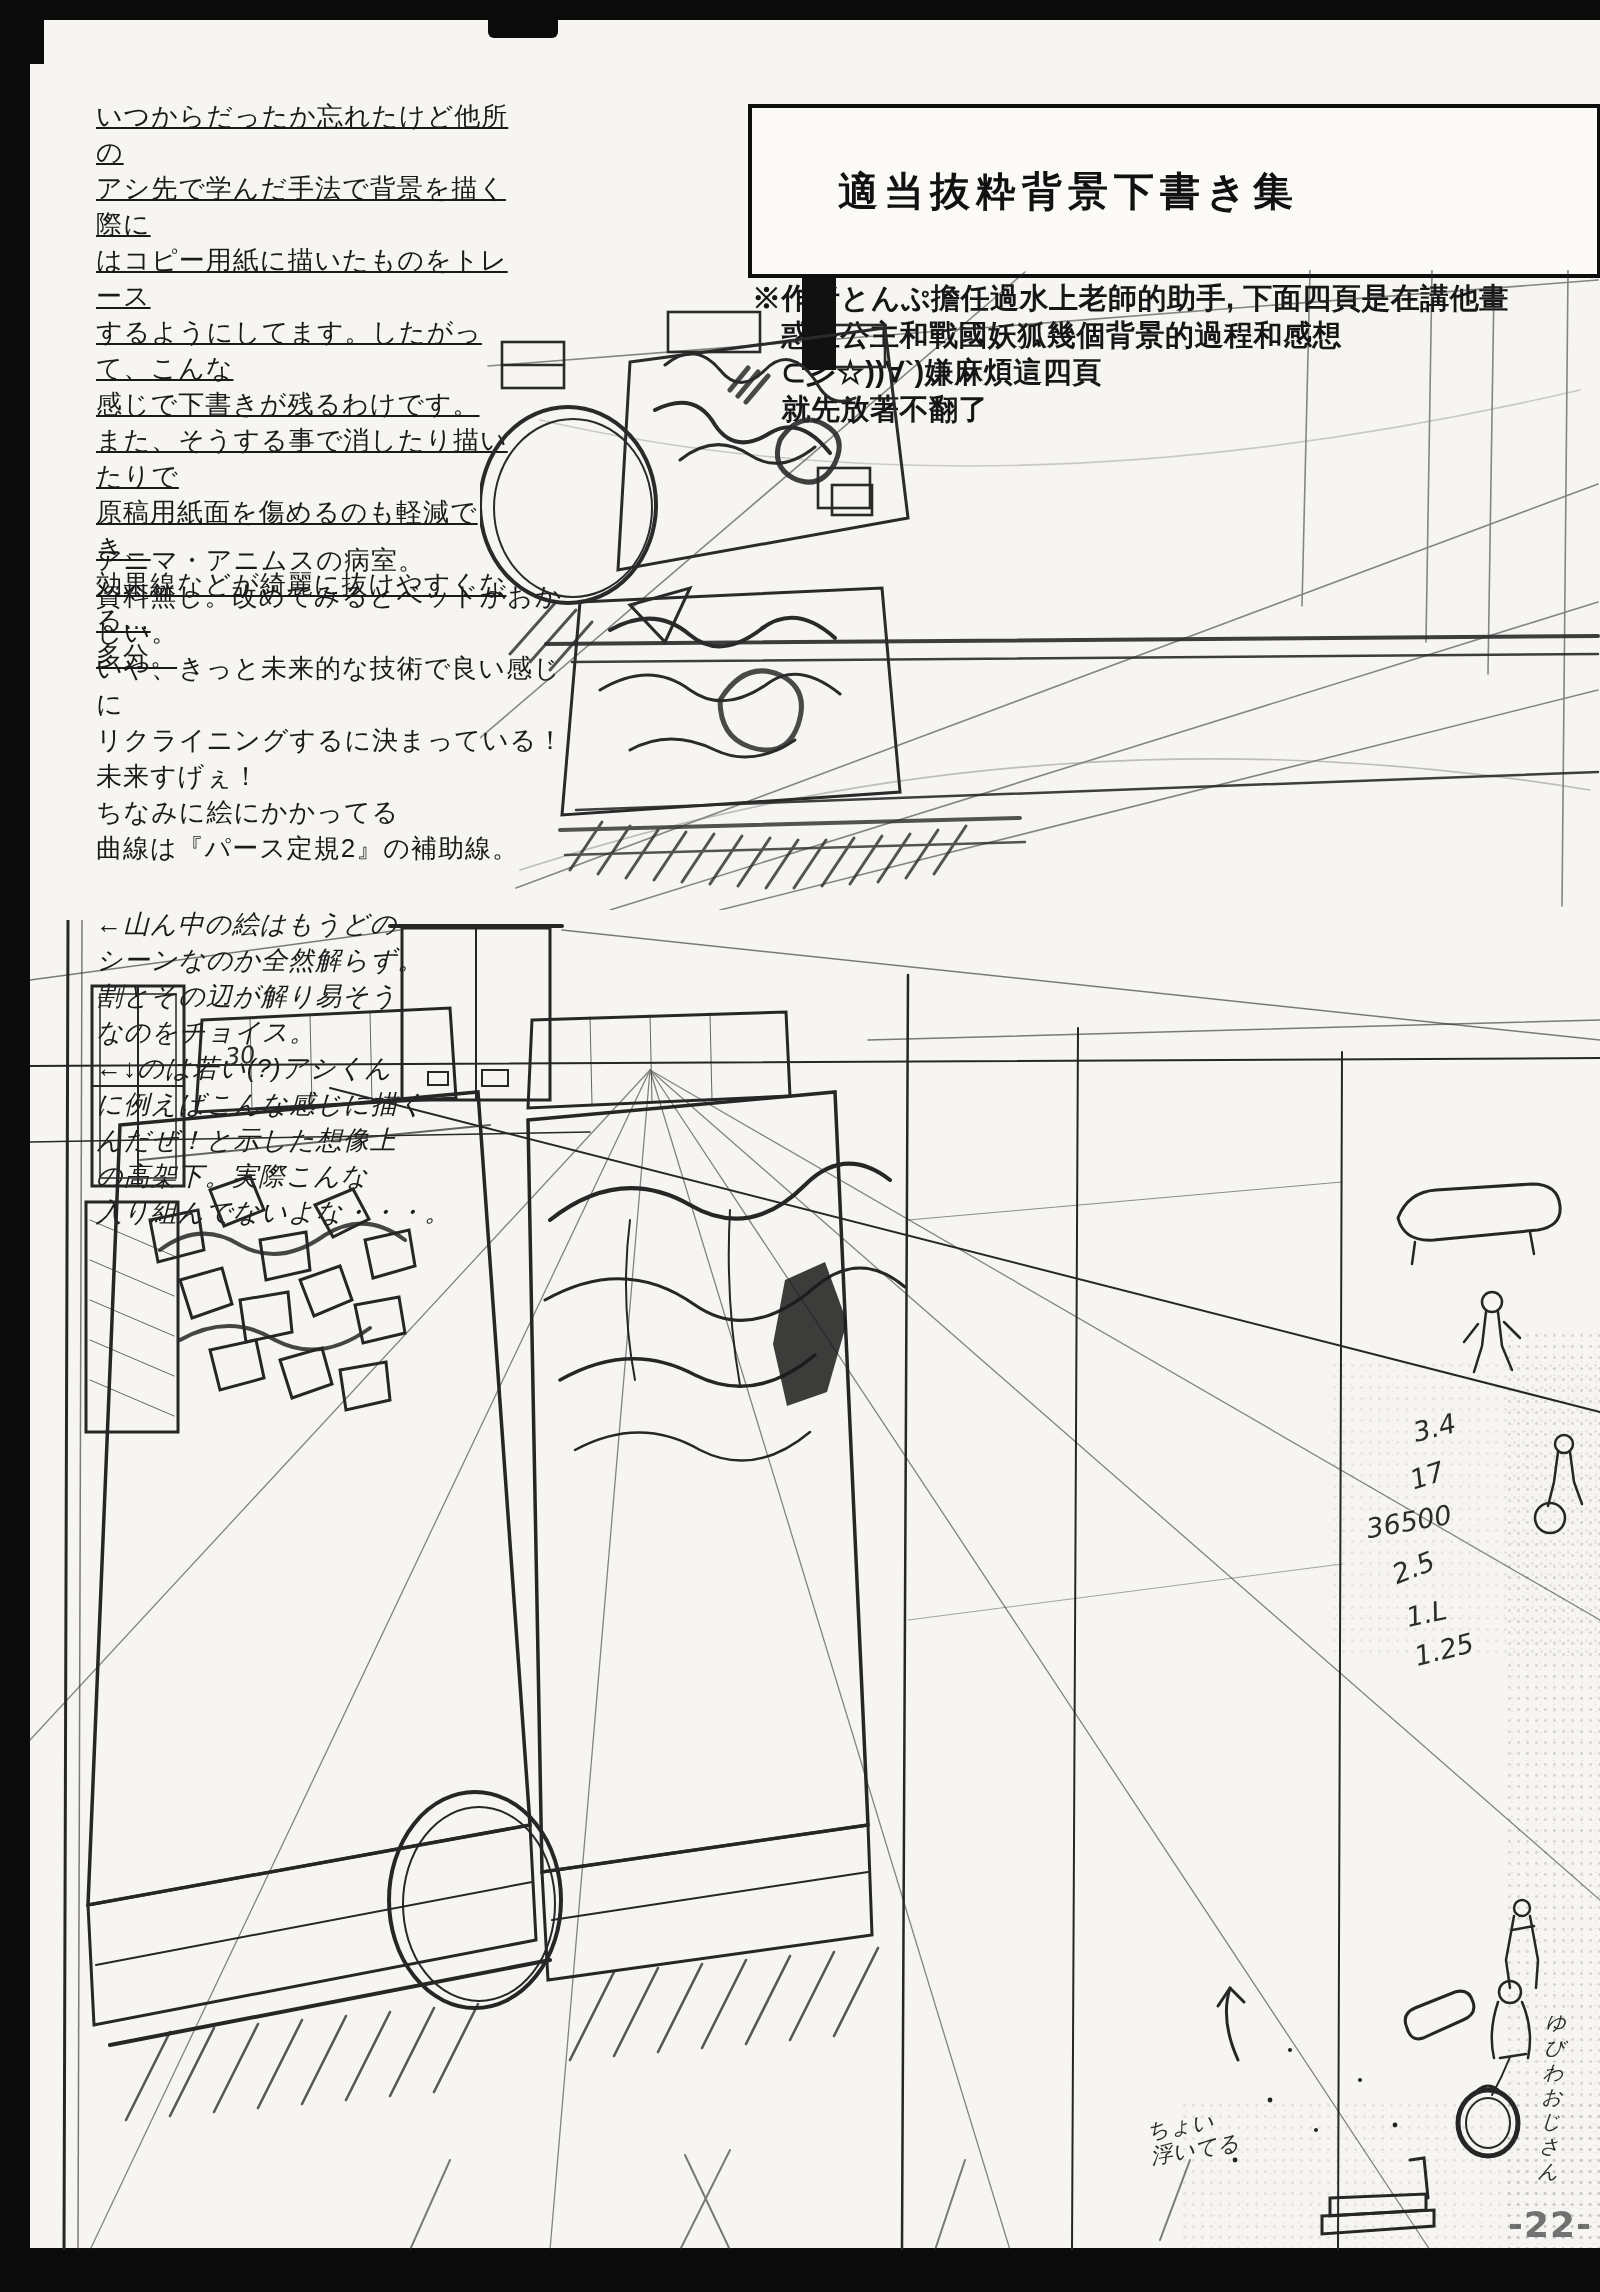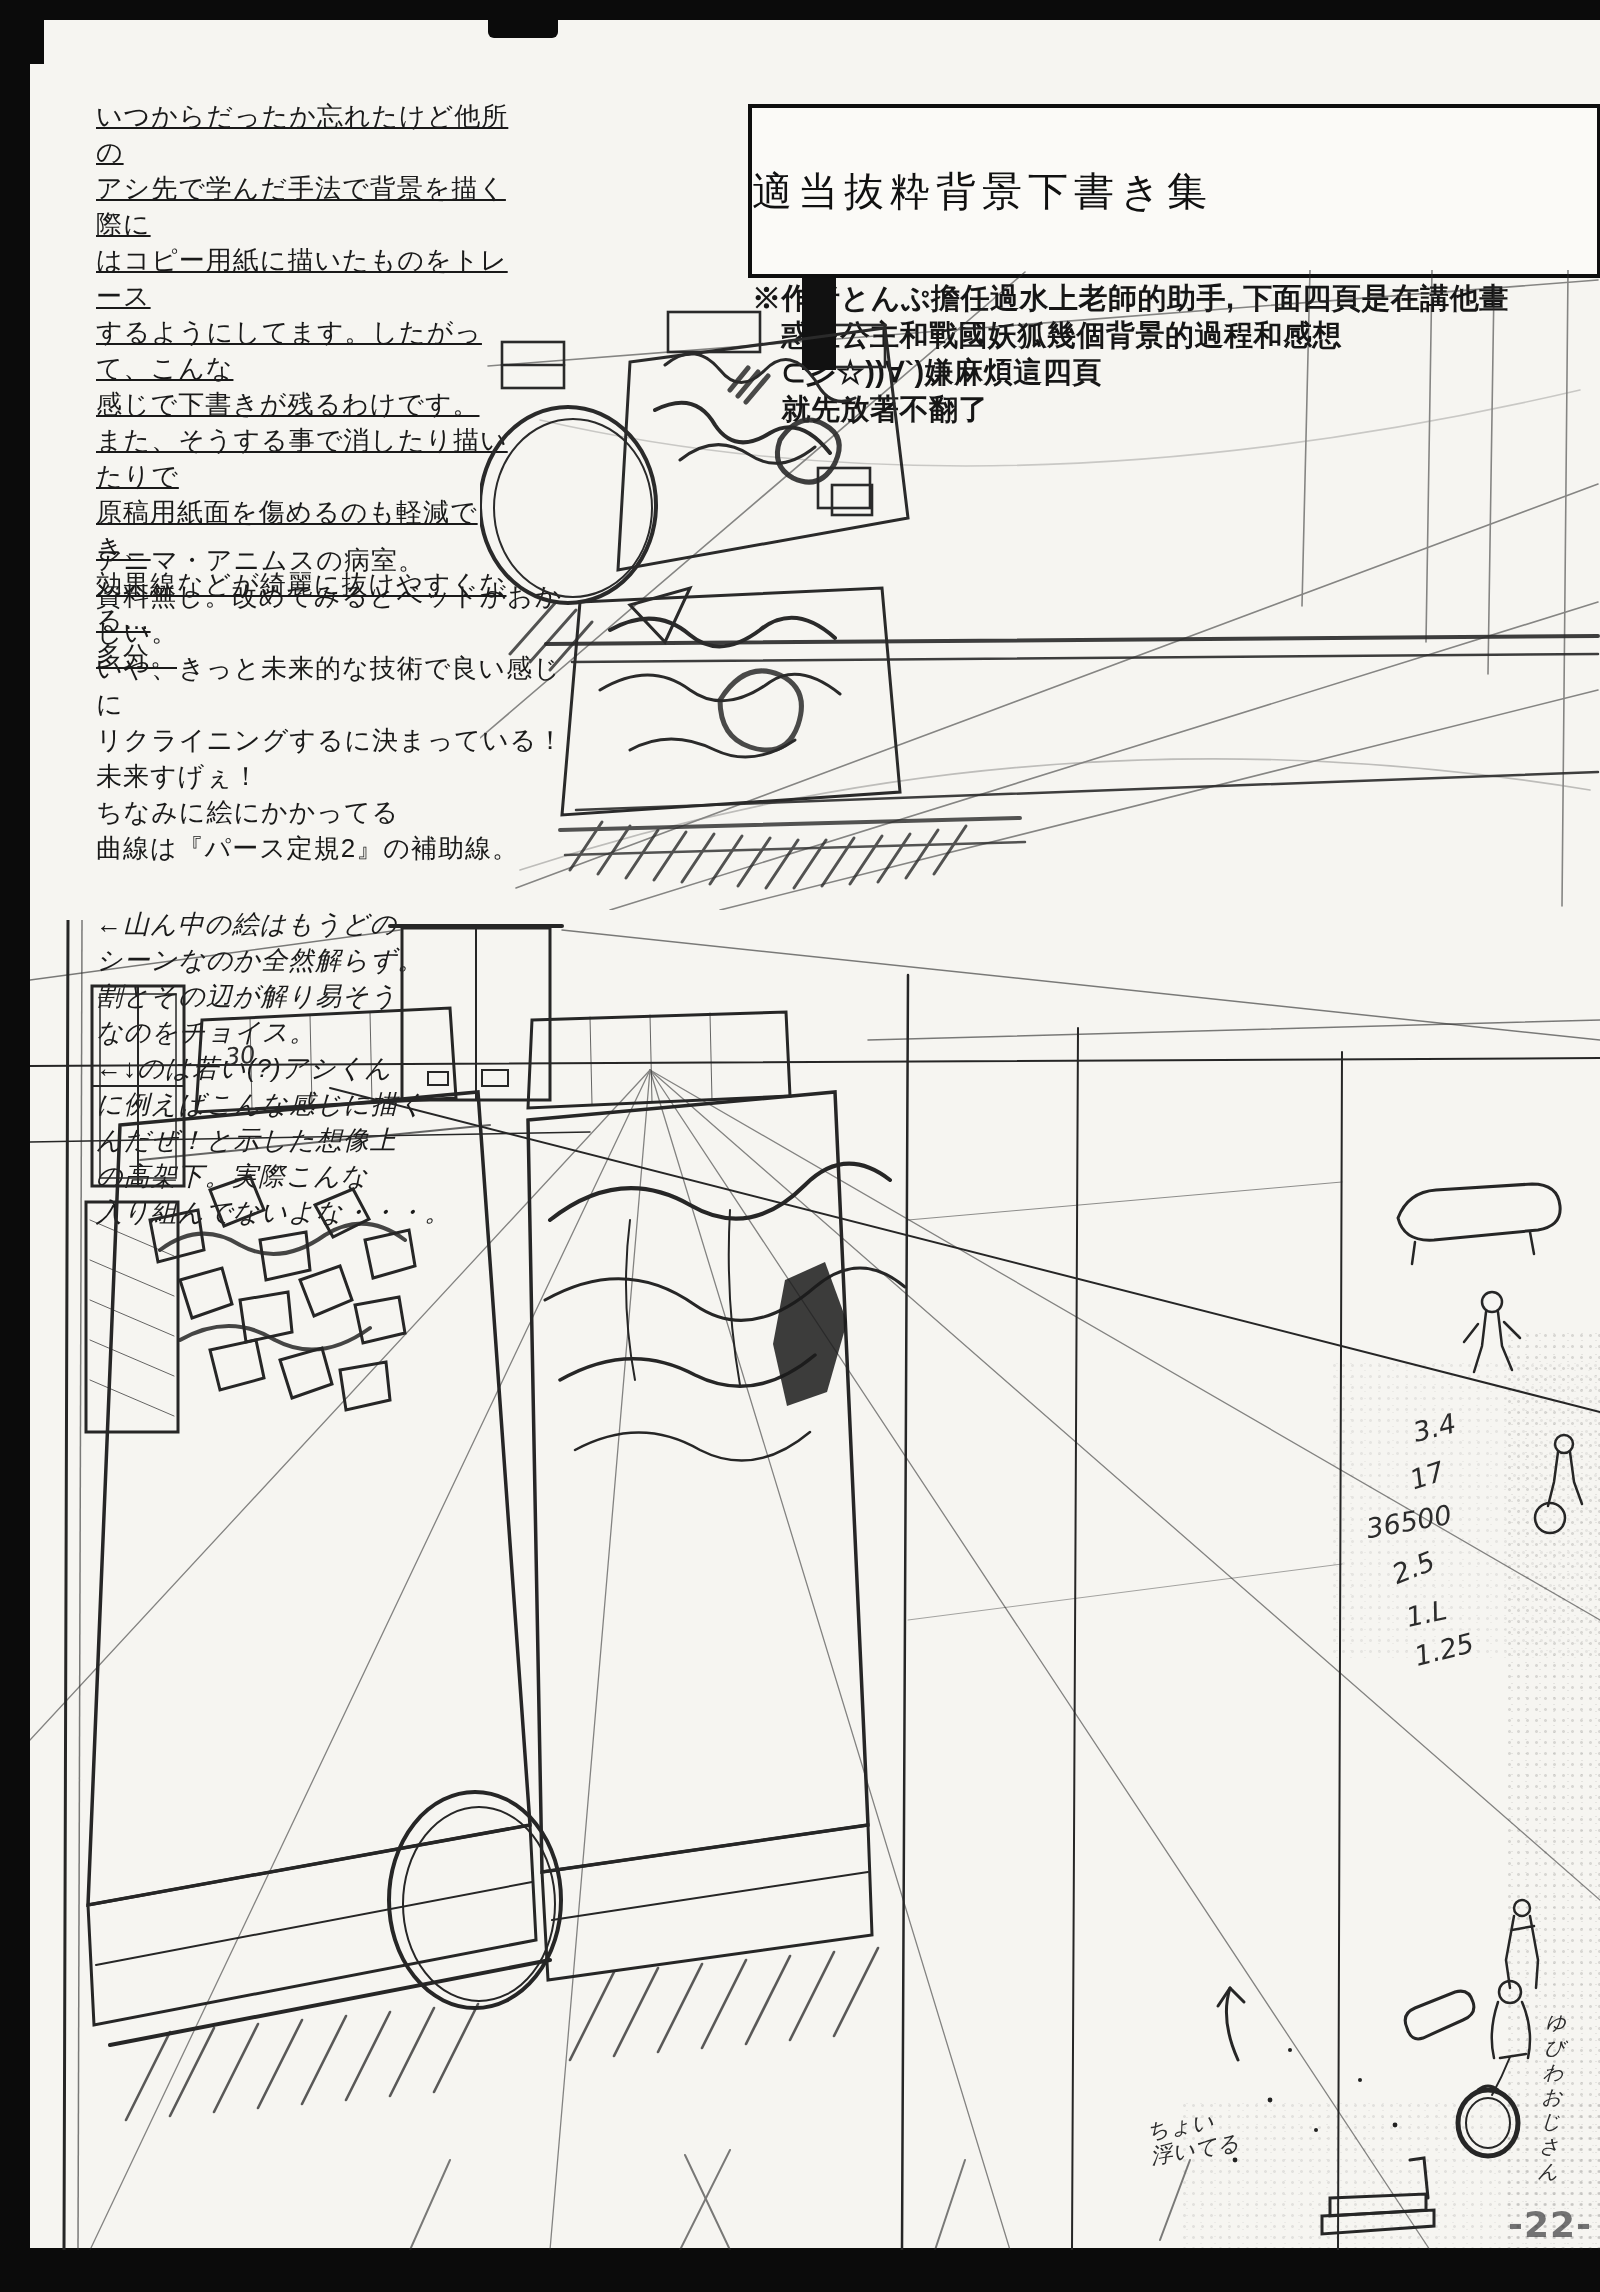--- a/index.html
+++ b/index.html
@@ -14,21 +14,21 @@
   .blob.t2{position:absolute;left:0;top:0;width:44px;height:64px;background:#0b0b0b;}
   
   .para{position:absolute;white-space:pre-line;font-size:26px;line-height:36px;
         letter-spacing:1px;color:#1a1a1a;}
   .p1{left:96px;top:98px;width:420px;text-decoration:underline;}
   .p2{left:96px;top:542px;width:470px;}
   .p3{left:96px;top:906px;width:440px;font-style:italic;}
   
   .title-box{position:absolute;left:748px;top:104px;width:845px;height:166px;
              border:4px solid #0e0e0e;background:#fbfaf7;display:flex;align-items:center;}
-  .title-box .title{font-size:40px;letter-spacing:6px;color:#111;}
+  .title-box .title{font-size:40px;letter-spacing:6px;padding-left:86px;color:#111;font-weight:bold;}
   
   .cn{position:absolute;left:752px;top:280px;width:848px;white-space:pre-line;
       font-size:29px;line-height:37px;font-weight:bold;letter-spacing:0.5px;color:#161616;}
   
   .sk1{position:absolute;left:480px;top:270px;width:1120px;height:640px;}
   .sk2{position:absolute;left:30px;top:920px;width:1570px;height:1330px;}
   
   .hand{position:absolute;font-family:"DejaVu Sans",sans-serif;font-style:italic;color:#2c2c2c;}
   .nums{left:1350px;top:1400px;width:200px;height:290px;}
   .nums span{position:absolute;font-size:27px;}

